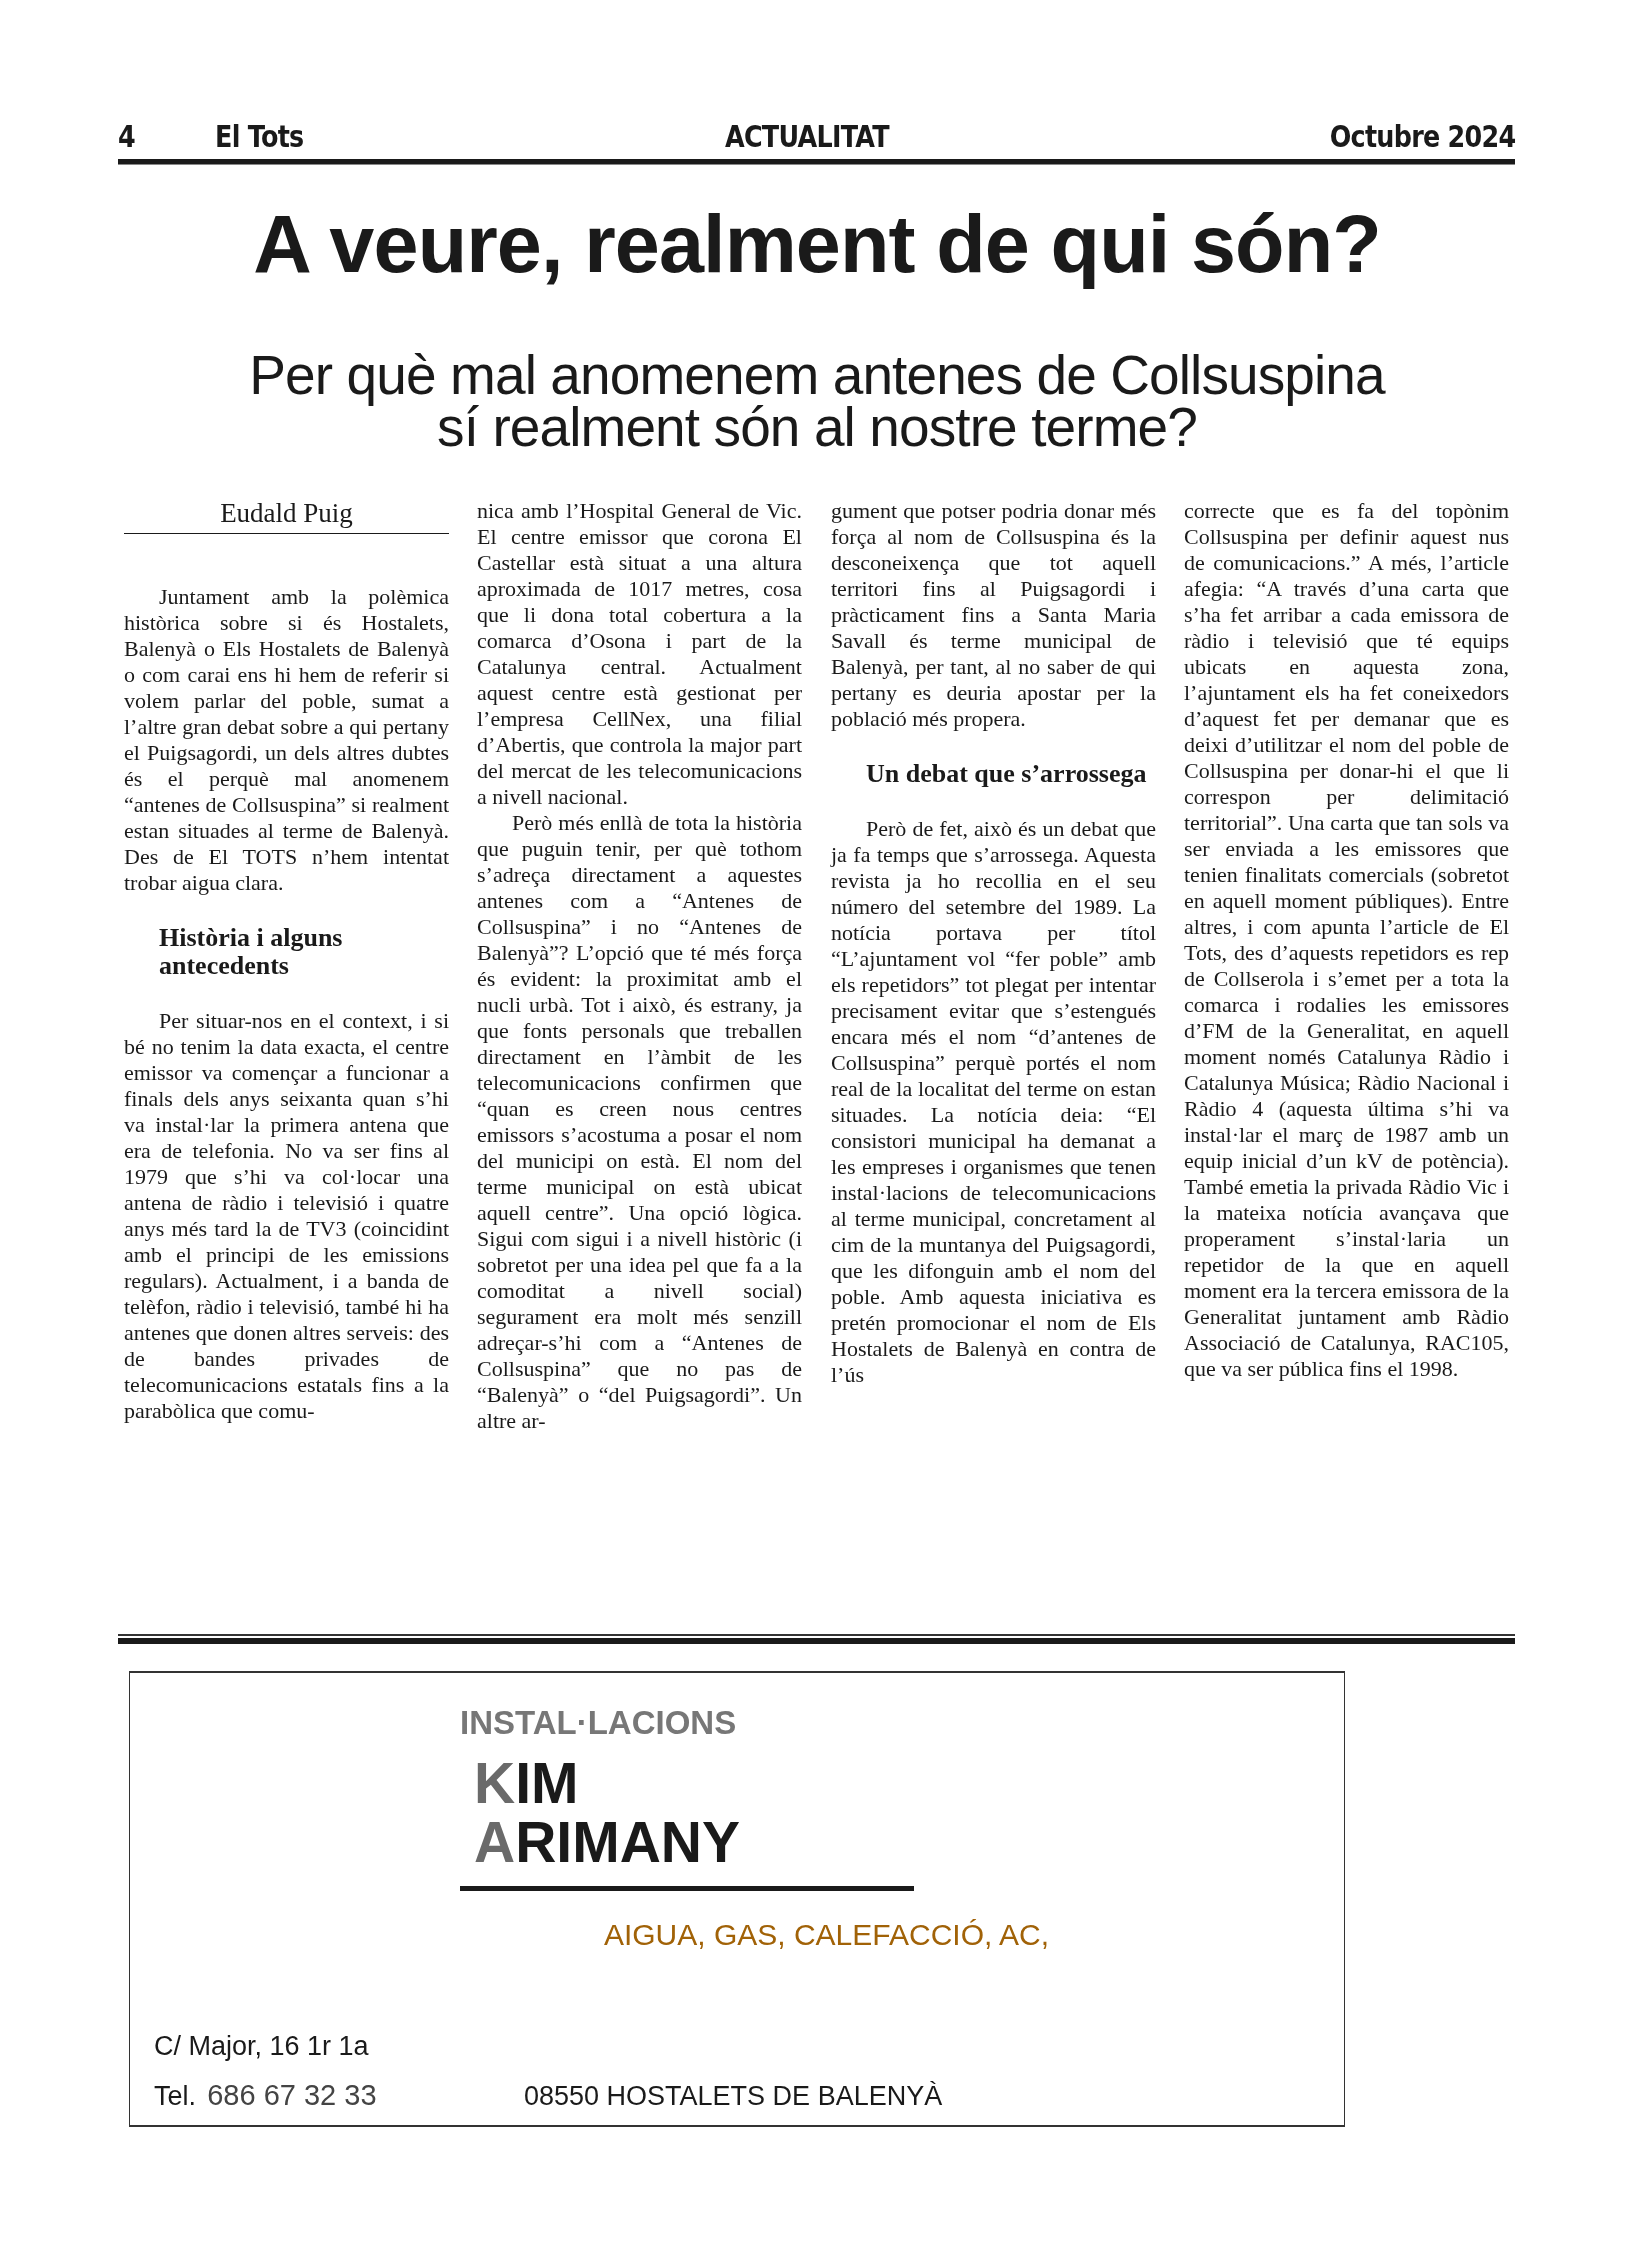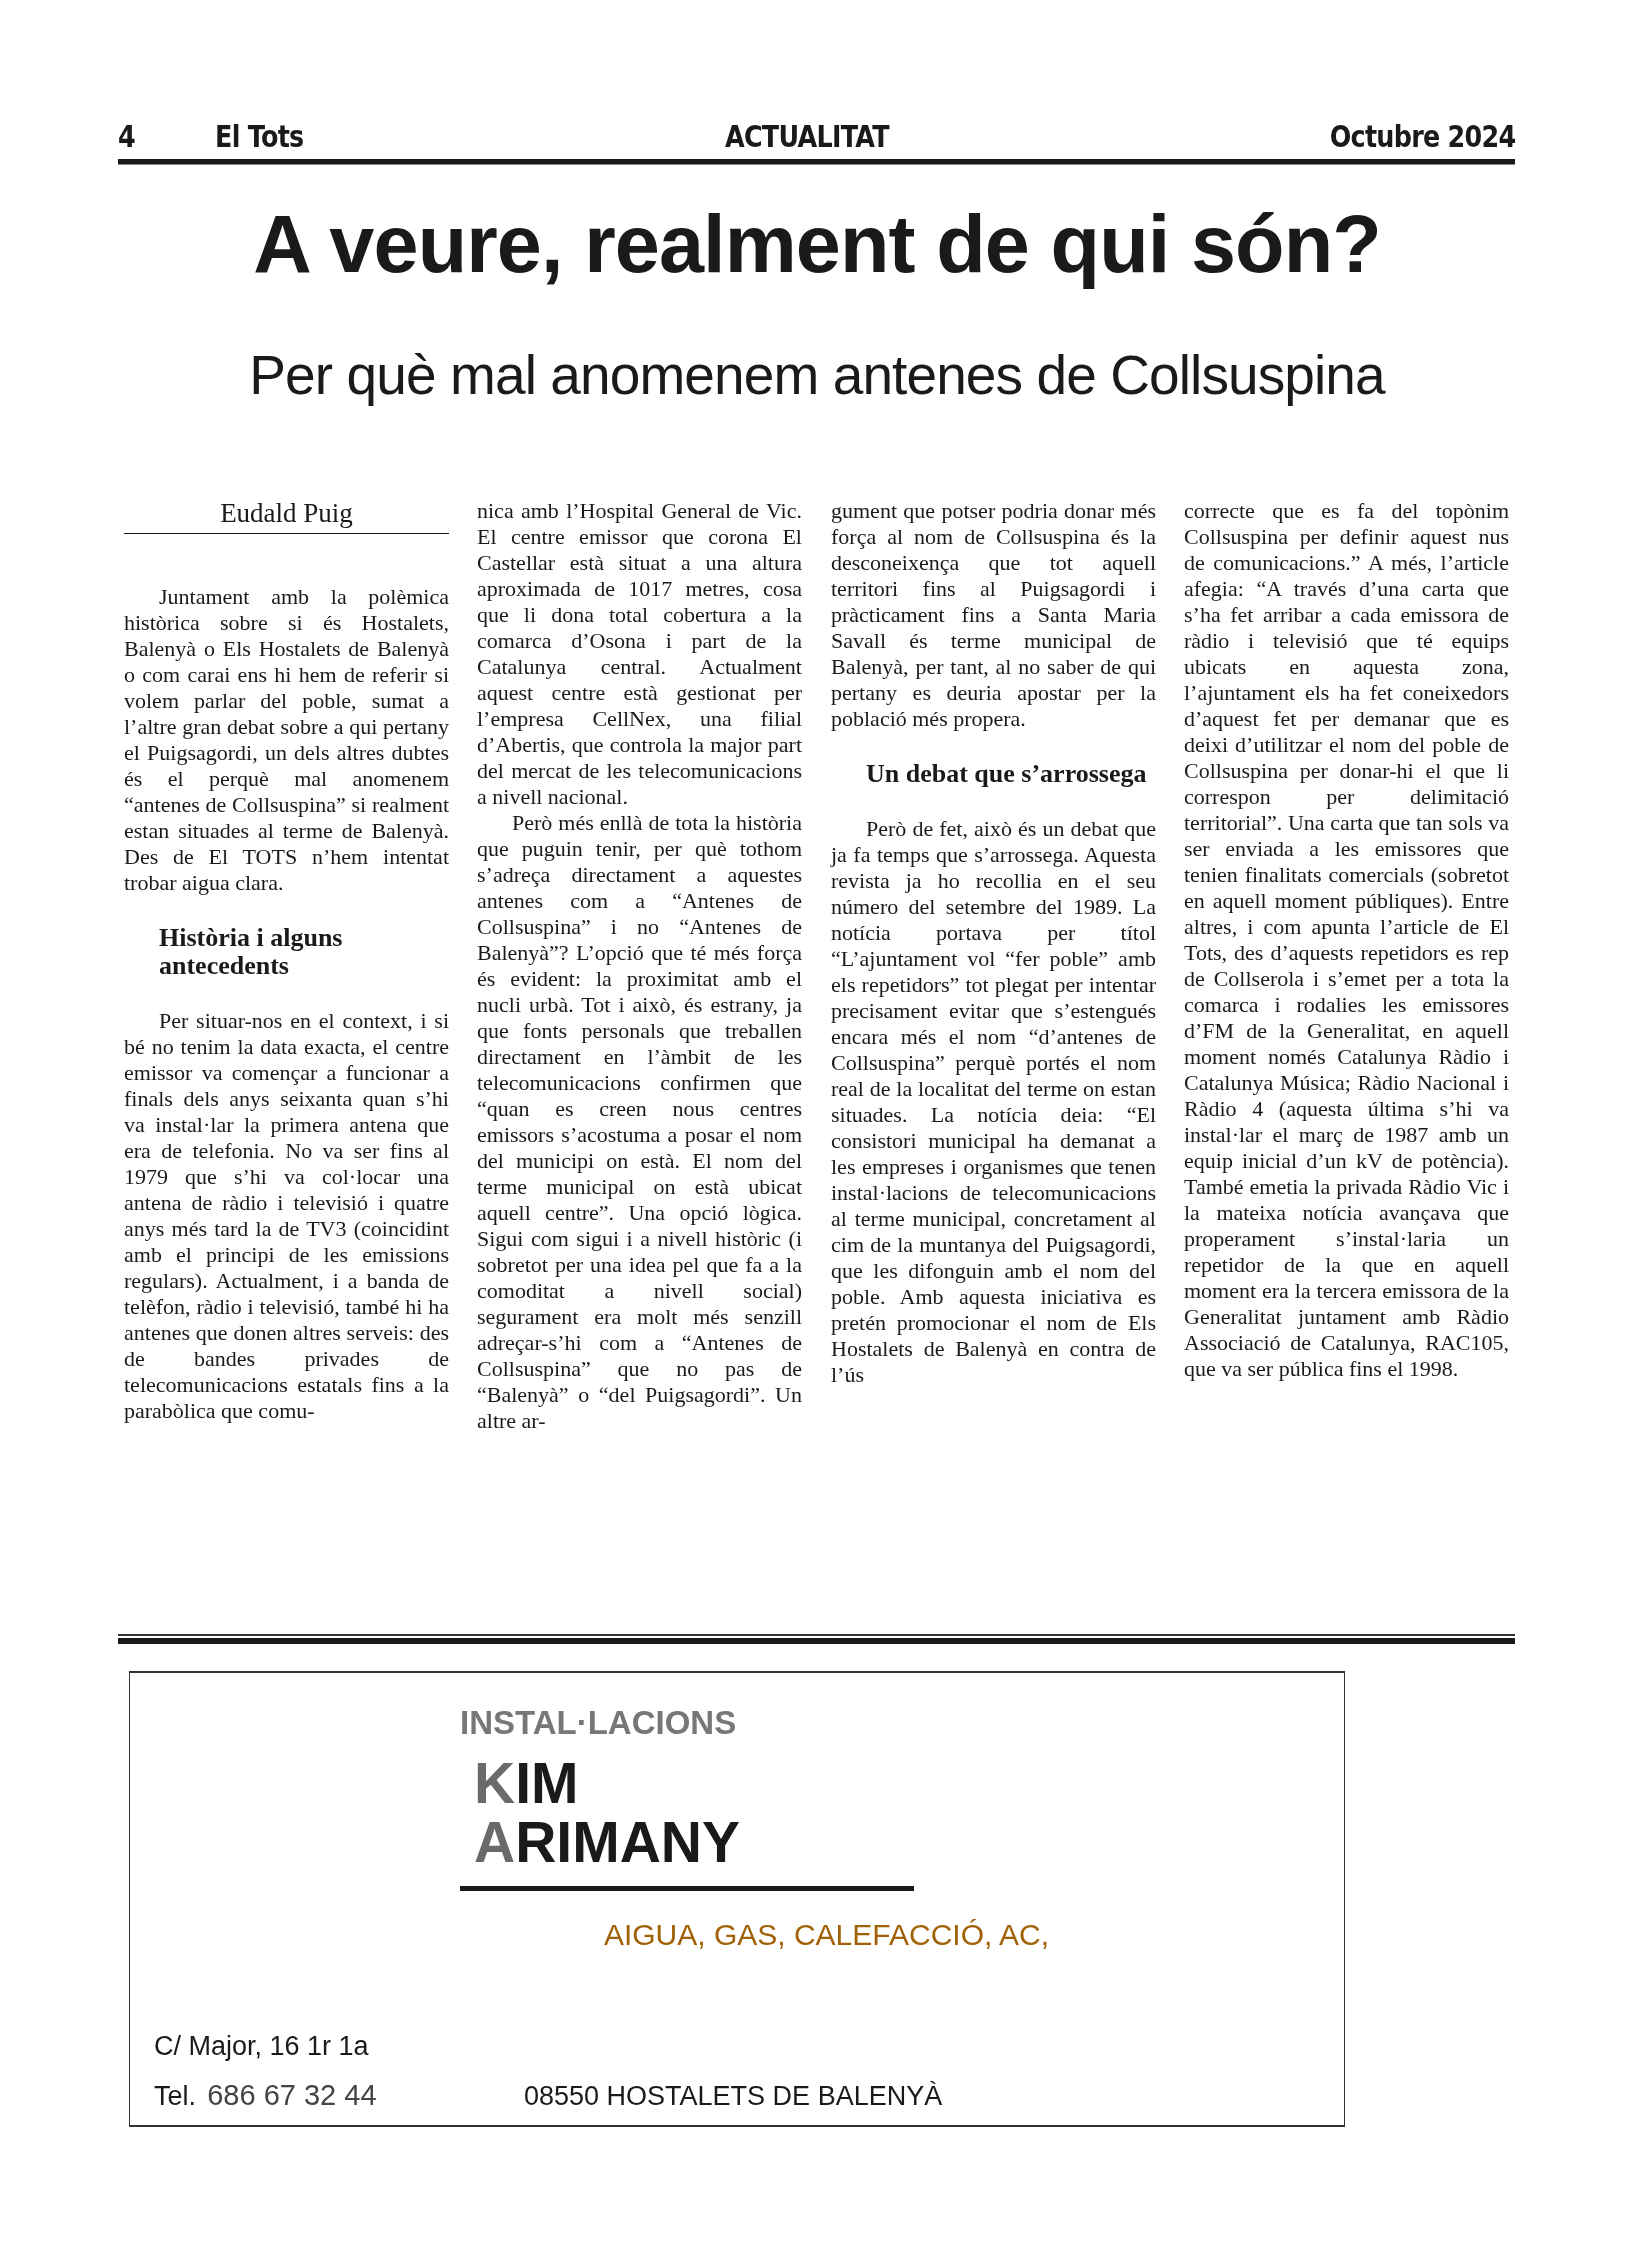--- a/index.html
+++ b/index.html
@@ -50,20 +50,21 @@
   <span class="mh-page">4</span>
   <span class="mh-name">El Tots</span>
   <span class="mh-section">ACTUALITAT</span>
   <span class="mh-date">Octubre 2024</span>
 </div>
 <div class="mh-rule"></div>
 
 <h1 class="headline" style="margin:0;">A veure, realment de qui són?</h1>
 <div class="subhead">
   <div>Per què mal anomenem antenes de Collsuspina</div>
+  <div>sí realment són al nostre terme?</div>
 </div>
 
 <div class="columns">
   <div class="col col1">
     <div class="byline">Eudald Puig</div>
     <p class="indent">Juntament amb la polèmica històrica sobre si és Hostalets, Balenyà o Els Hostalets de Balenyà o com carai ens hi hem de referir si volem parlar del poble, sumat a l’altre gran debat sobre a qui pertany el Puigsagordi, un dels altres dubtes és el perquè mal anomenem “antenes de Collsuspina” si realment estan situades al terme de Balenyà. Des de El TOTS n’hem intentat trobar aigua clara.</p>
     <div class="subtitle-h indent">Història i alguns antecedents</div>
     <p class="indent">Per situar-nos en el context, i si bé no tenim la data exacta, el centre emissor va començar a funcionar a finals dels anys seixanta quan s’hi va instal·lar la primera antena que era de telefonia. No va ser fins al 1979 que s’hi va col·locar una antena de ràdio i televisió i quatre anys més tard la de TV3 (coincidint amb el principi de les emissions regulars). Actualment, i a banda de telèfon, ràdio i televisió, també hi ha antenes que donen altres serveis: des de bandes privades de telecomunicacions estatals fins a la parabòlica que comu-</p>
   </div>
 
@@ -92,17 +93,17 @@
     <div><span class="dim">K</span><span>IM</span></div>
     <div><span class="dim">A</span><span>RIMANY</span></div>
   </div>
   <div class="ad-rule"></div>
   <div class="ad-services">
     <div>AIGUA, GAS, CALEFACCIÓ, AC,</div>
   </div>
   <div class="ad-address">C/ Major, 16 1r 1a</div>
   <div class="ad-phone">
     <span>Tel.</span>
-    <span class="num">686 67 32 44</span>
+    <span class="num">686 67 32 33</span>
   </div>
   <div class="ad-city">08550 HOSTALETS DE BALENYÀ</div>
 </div>
 
 
 </body></html>

